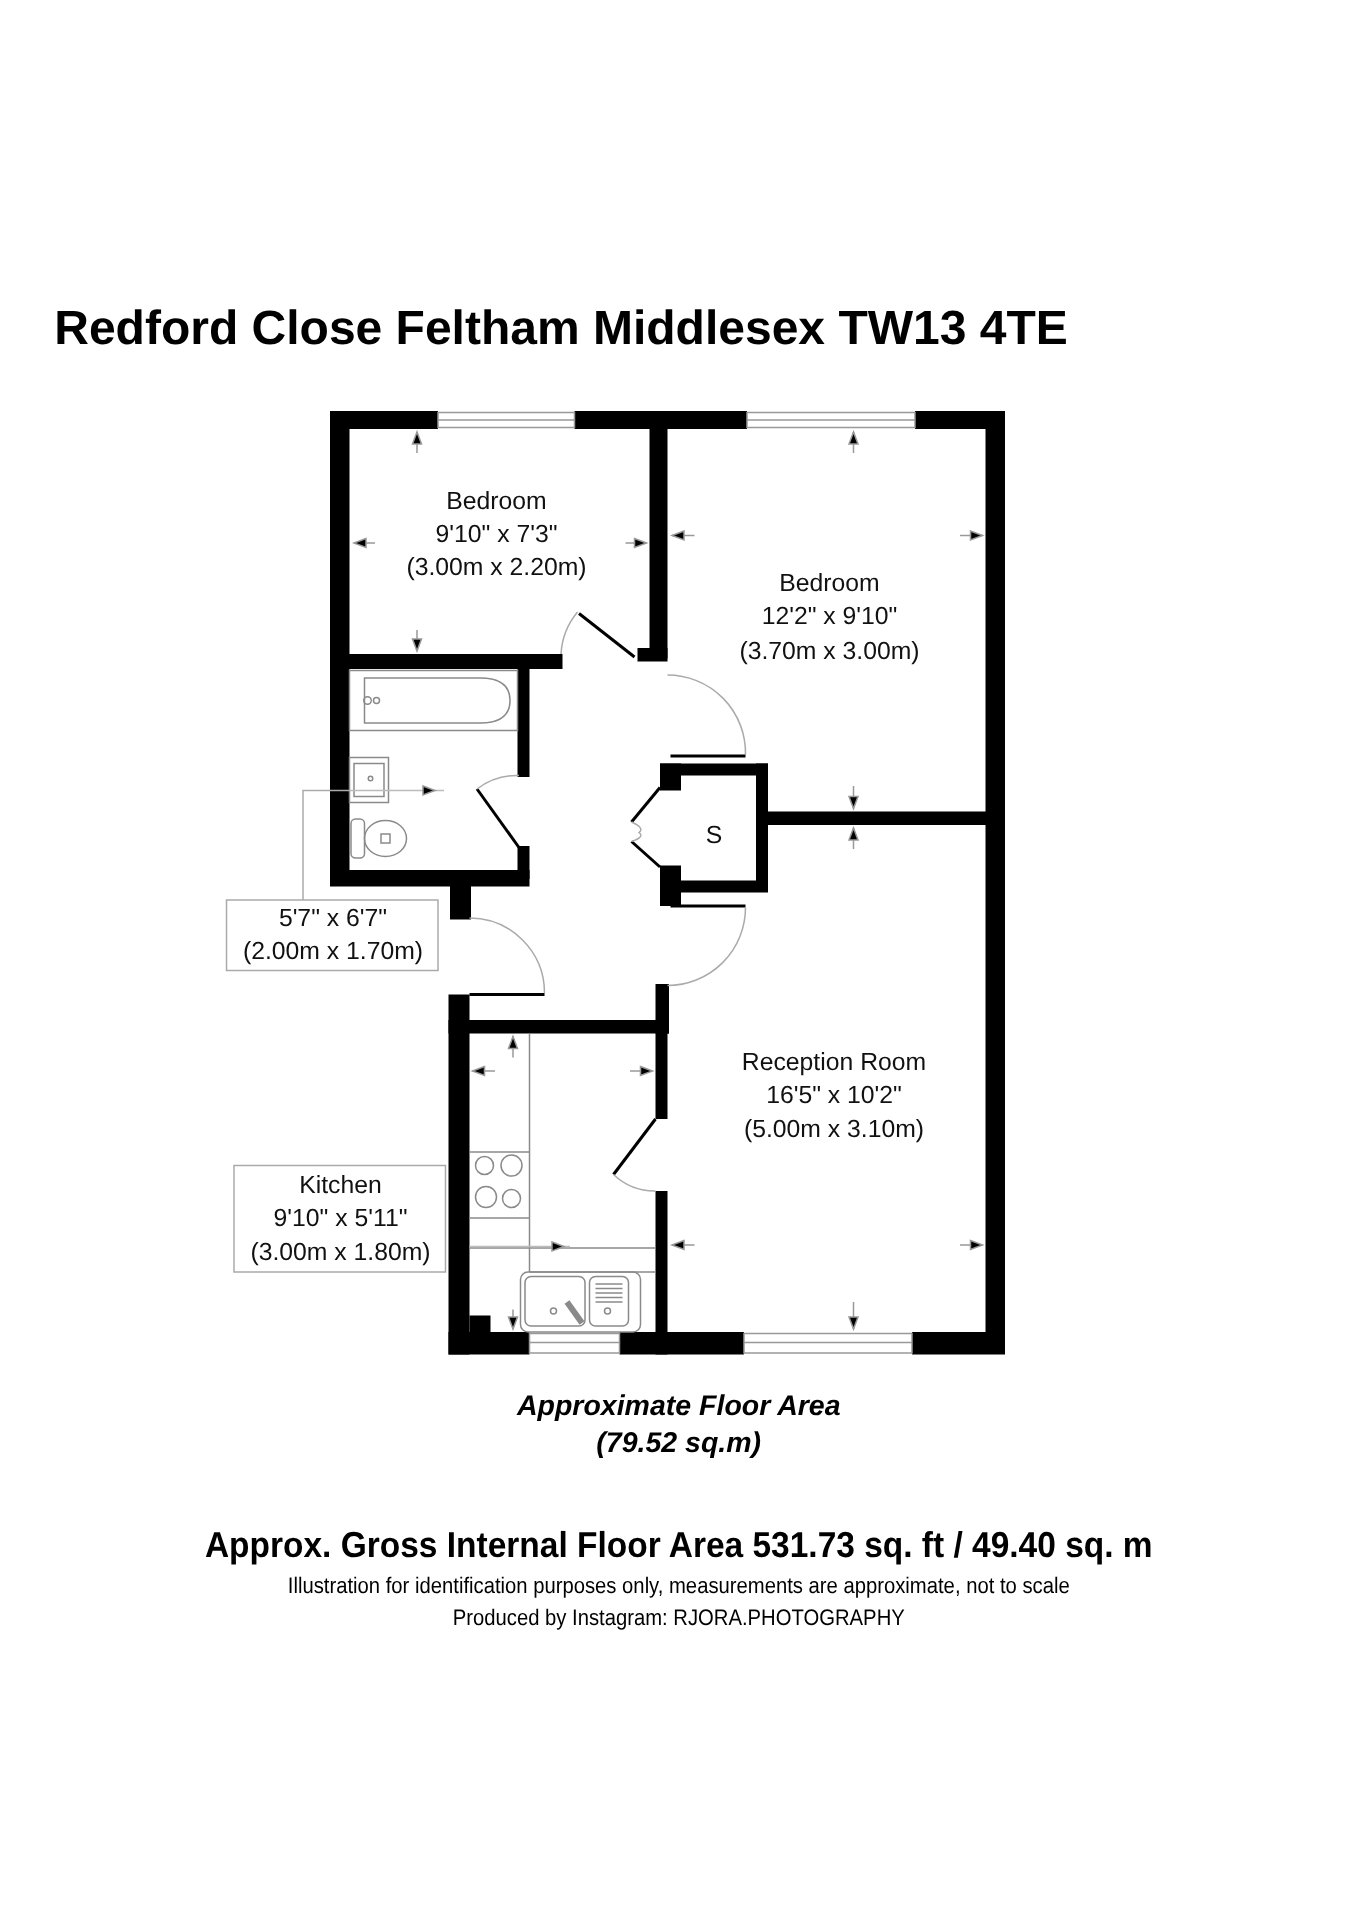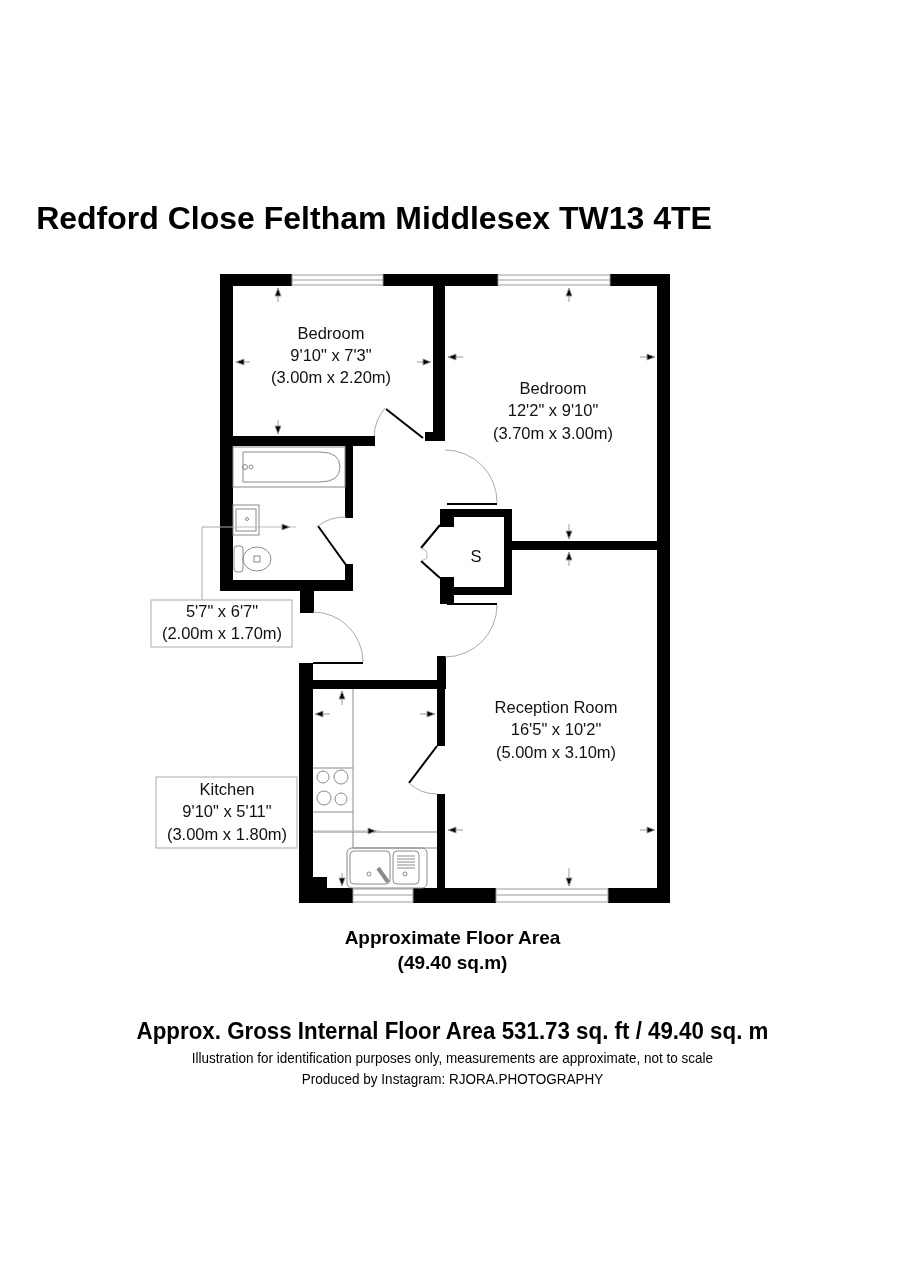--- a/index.html
+++ b/index.html
@@ -1,20 +1,20 @@
 <!DOCTYPE html>
 <html><head>
 <meta charset="utf-8">
 <style>
   html, body { margin:0; padding:0; background:#ffffff; }
   body { width:905px; height:1280px; position:relative; overflow:hidden; font-family:"Liberation Sans", sans-serif; color:#000; }
   .title { position:absolute; left:0; width:748px; top:200px; text-align:center; font-weight:bold; font-size:32px; letter-spacing:0; }
   svg.plan { position:absolute; left:0; top:0; }
   .rl { font-family:"Liberation Sans", sans-serif; font-size:16.5px; fill:#111; text-anchor:middle; }
-  .footer-area { position:absolute; left:0; width:905px; top:925px; text-align:center; font-weight:bold; font-size:19px; line-height:25px; font-family:"Liberation Sans", sans-serif; }
+  .footer-area { position:absolute; left:0; width:905px; top:925px; text-align:center; font-weight:bold; font-size:19px; line-height:25px; font-family:"Liberation Sans", sans-serif;font-style:italic; }
   .gross { position:absolute; left:0; width:905px; top:1017px; text-align:center; font-weight:bold; font-size:24px; font-family:"Liberation Sans", sans-serif; transform:scaleX(0.93); }
   .disclaimer { position:absolute; left:0; width:905px; top:1049px; text-align:center; font-size:15px; font-family:"Liberation Sans", sans-serif; transform:scaleX(0.9); }
   .produced { position:absolute; left:0; width:905px; top:1070px; text-align:center; font-size:15px; font-family:"Liberation Sans", sans-serif; transform:scaleX(0.9); }
 </style>
 </head>
 <body>
 
 <div class="title">Redford Close Feltham Middlesex TW13 4TE</div>
 
 <svg class="plan" width="905" height="1280" viewBox="0 0 905 1280">
@@ -199,18 +199,18 @@
   <text class="rl" x="556" y="735">16'5" x 10'2"</text>
   <text class="rl" x="556" y="758">(5.00m x 3.10m)</text>
 
   <text class="rl" x="227" y="795">Kitchen</text>
   <text class="rl" x="227" y="817">9'10" x 5'11"</text>
   <text class="rl" x="227" y="840">(3.00m x 1.80m)</text>
 </svg>
 
 <div class="footer-area">
   <div>Approximate Floor Area</div>
-  <div>(49.40 sq.m)</div>
+  <div>(79.52 sq.m)</div>
 </div>
 
 <div class="gross">Approx. Gross Internal Floor Area 531.73 sq. ft / 49.40 sq. m</div>
 <div class="disclaimer">Illustration for identification purposes only, measurements are approximate, not to scale</div>
 <div class="produced">Produced by Instagram: RJORA.PHOTOGRAPHY</div>
 
 </body></html>

